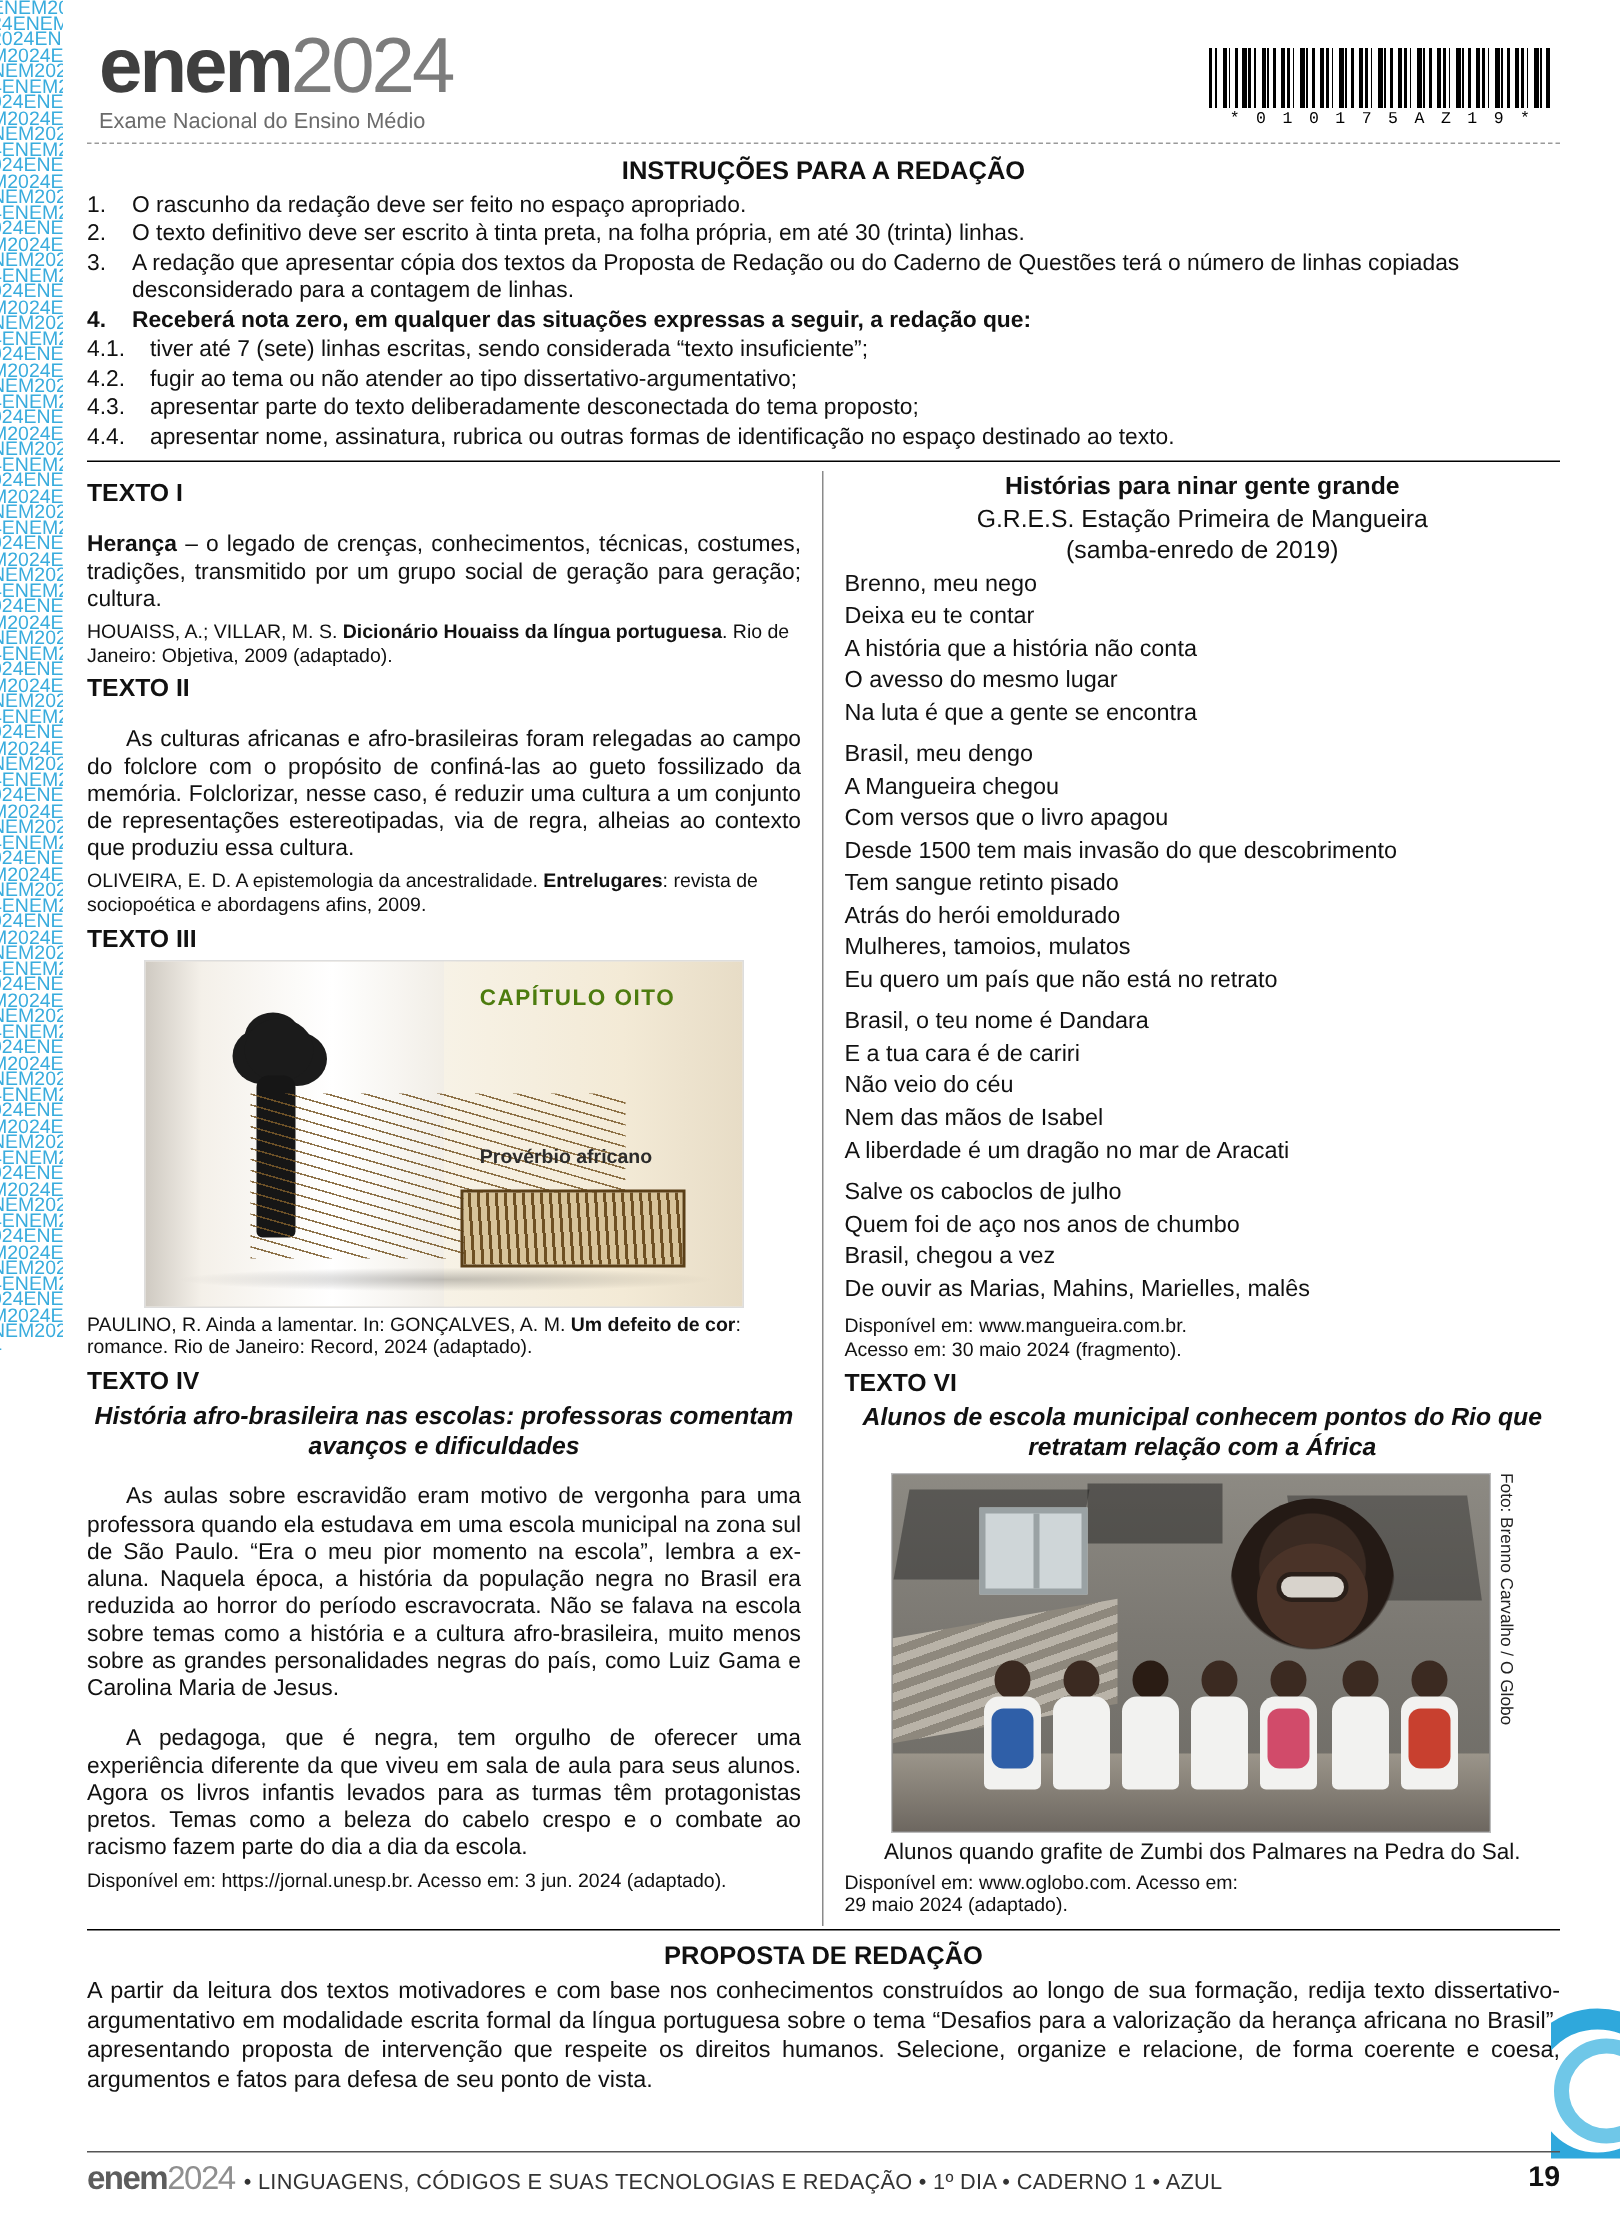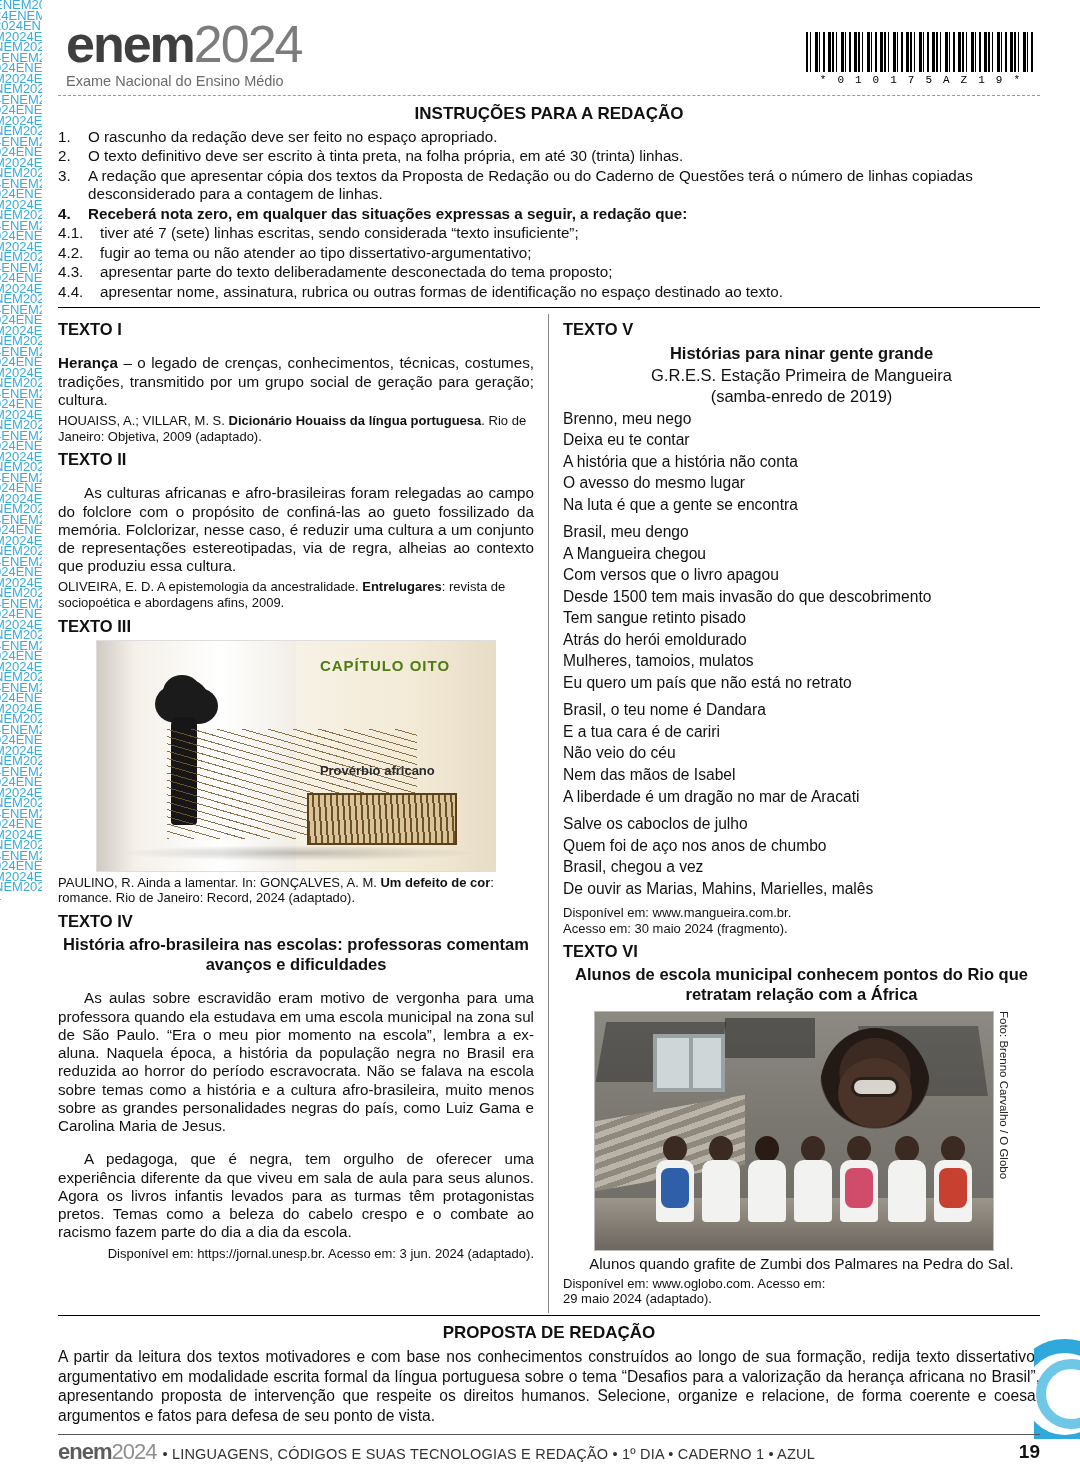--- a/index.html
+++ b/index.html
@@ -166,21 +166,21 @@
   }
   .student .head { position:absolute; left:50%; transform:translateX(-50%); top:0; width:24px; height:26px; border-radius:50%; background:#3b2a21;}
   .student .torso { position:absolute; left:50%; transform:translateX(-50%); top:24px; width:38px; height:62px; border-radius:10px 10px 4px 4px; background:#f2f2f0;}
   .student .bag { position:absolute; left:50%; transform:translateX(-50%); top:32px; width:28px; height:40px; border-radius:8px;}
   .photo-credit {
     writing-mode:vertical-rl; text-orientation:mixed;
     font-size:11.5px; color:#222; margin-left:4px; height:240px;
     display:flex; align-items:center;
   }
   .cap-center { text-align:center; font-size:15px; line-height:1.2; margin-top:4px;}
-  .center-title { text-align:center; font-weight:bold; font-size:16.5px; line-height:1.2; margin:2px 0 6px;}
+  .center-title { text-align:center; font-weight:bold; font-size:16.5px; line-height:1.2; margin:2px 0 6px;font-style:italic;}
   .poem { font-size:15.6px; line-height:1.38; }
   .poem .stanza { margin-bottom:6px; }
   .poem-head { text-align:center; font-size:16.5px; line-height:1.3; }
   .poem-head .t { font-weight:bold;text-align:center; }
 
   
   .proposal-title { text-align:center; font-weight:bold; font-size:17px; margin:7px 0 4px;}
   .proposal-body { font-size:15.6px; line-height:1.26; text-align:justify; }
 
   
@@ -296,26 +296,25 @@
         <div class="shadow"></div>
         <div class="cap">CAPÍTULO OITO</div>
         <div class="prov2">Provérbio africano</div>
       </div>
       <div class="src"><span>PAULINO, R. Ainda a lamentar. In: GONÇALVES, A. M. </span><b>Um defeito de cor</b><span>: romance. Rio de Janeiro: Record, 2024 (adaptado).</span></div>
 
       <div class="txt-label">TEXTO IV</div>
       <div class="center-title">História afro-brasileira nas escolas: professoras comentam avanços e dificuldades</div>
       <p class="body indent">As aulas sobre escravidão eram motivo de vergonha para uma professora quando ela estudava em uma escola municipal na zona sul de São Paulo. “Era o meu pior momento na escola”, lembra a ex-aluna. Naquela época, a história da população negra no Brasil era reduzida ao horror do período escravocrata. Não se falava na escola sobre temas como a história e a cultura afro-brasileira, muito menos sobre as grandes personalidades negras do país, como Luiz Gama e Carolina Maria de Jesus.</p>
       <p class="body indent">A pedagoga, que é negra, tem orgulho de oferecer uma experiência diferente da que viveu em sala de aula para seus alunos. Agora os livros infantis levados para as turmas têm protagonistas pretos. Temas como a beleza do cabelo crespo e o combate ao racismo fazem parte do dia a dia da escola.</p>
-      <div class="src" style="text-align:right">Disponível em: https://jornal.unesp.br. Acesso em: 3 jun. 2024 (adaptado).</div>
+      <div class="src" style="text-align:left">Disponível em: https://jornal.unesp.br. Acesso em: 3 jun. 2024 (adaptado).</div>
     </div>
 
     <div class="col right">
 
-      <div class="txt-label">TEXTO V</div>
       <div class="poem-head">
         <div class="t">Histórias para ninar gente grande</div>
         <div>G.R.E.S. Estação Primeira de Mangueira</div>
         <div>(samba-enredo de 2019)</div>
       </div>
       <div class="poem">
         <div class="stanza">
           <div>Brenno, meu nego</div>
           <div>Deixa eu te contar</div>
           <div>A história que a história não conta</div>

